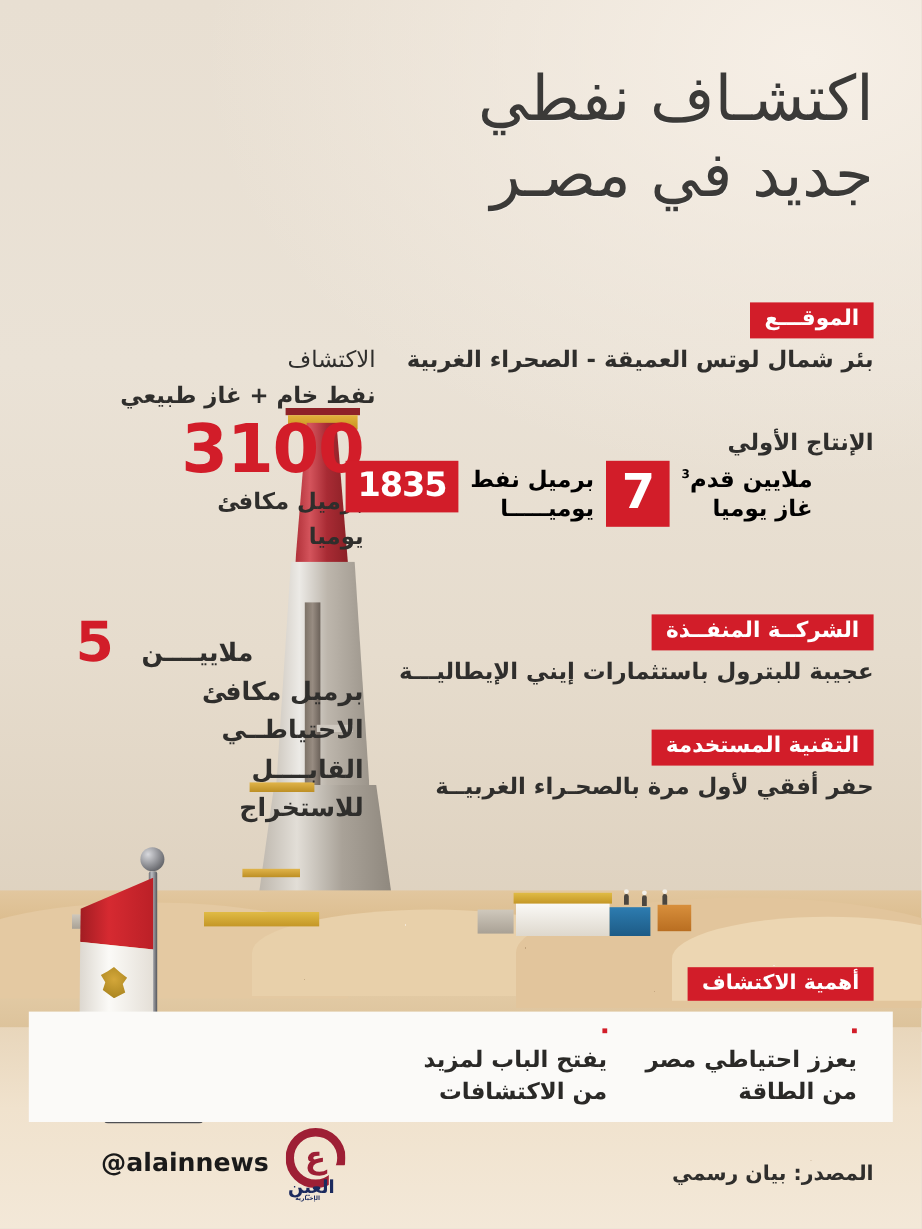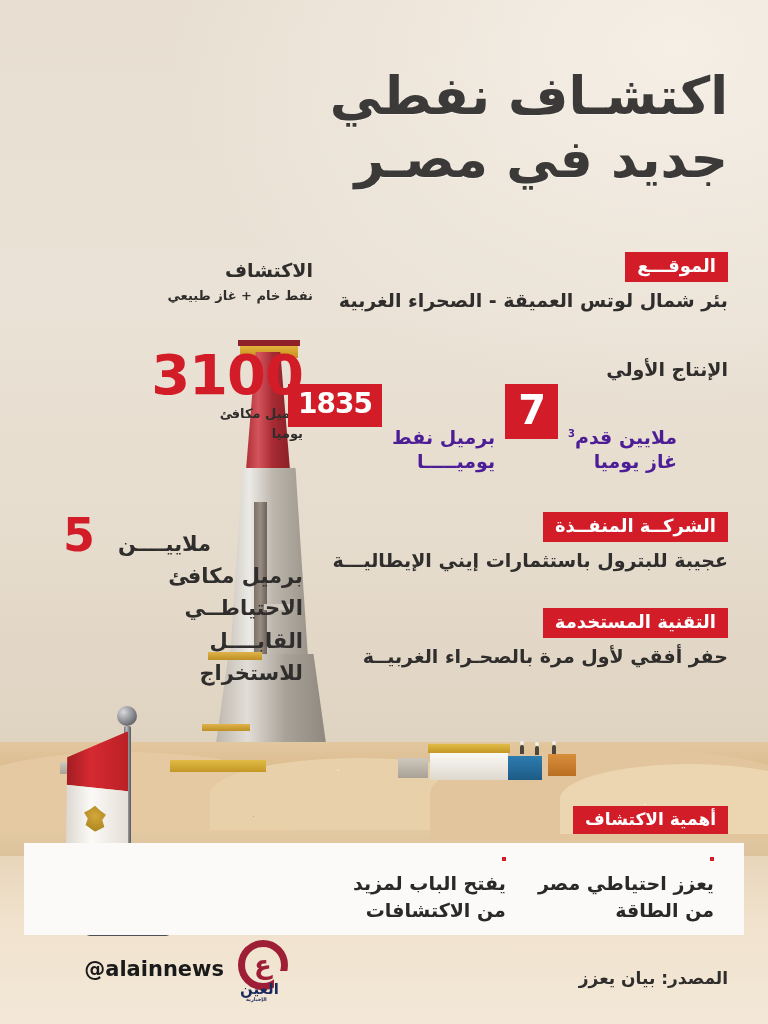--- a/index.html
+++ b/index.html
@@ -113,24 +113,23 @@
   .band.red{top:0;background:linear-gradient(90deg,#a01c22,#d62a31 40%,#bb2027);}
   .band.white{top:60px;background:linear-gradient(90deg,#dcd7cf,#fbfaf7 40%,#e4dfd7);}
   .band.black{top:120px;background:linear-gradient(90deg,#141414,#333 40%,#1b1b1b);}
   .eagle{position:absolute;left:16px;top:78px;width:26px;height:26px;
     background:radial-gradient(circle at 50% 40%,#d4a73a,#9e7b18);
     clip-path:polygon(50% 0,70% 16%,92% 30%,78% 52%,86% 78%,50% 100%,14% 78%,22% 52%,8% 30%,30% 16%);}
 
   
   .title{
     position:absolute;right:40px;top:52px;width:660px;
-    text-align:right;color:#3b3a38;font-weight:bold;
+    text-align:right;color:#3b3a38;font-weight:normal;
     font-size:52px;line-height:1.22;letter-spacing:-.5px;
     text-shadow:0 1px 0 rgba(255,255,255,.4);
-    margin-top:13px;
   }
   .title .l2{display:block;}
 
   
   .chip{
     display:inline-block;background:#d21d29;color:#fff;font-weight:bold;
     padding:3px 12px 5px;font-size:18px;line-height:1.2;letter-spacing:.5px;
   }
   .chip.sm{font-size:17px;}
 
@@ -148,31 +147,31 @@
 
   
   #b-production{right:40px;top:358px;width:440px;}
   #b-production .prodrow{display:flex;justify-content:flex-end;align-items:flex-start;gap:10px;margin-top:4px;}
   .bignum{
     background:#d21d29;color:#fff;font-weight:bold;
     font-size:28px;line-height:1;padding:6px 10px 9px;letter-spacing:-1px;
   }
   .bignum.solo{font-size:40px;padding:6px 13px 9px;}
   .unit{
-    color:#4c1d95;font-weight:bold;font-size:19px;line-height:1.28;text-align:right;
-    padding-top:4px;white-space:nowrap;margin-top:37px;
+    color:#000000;font-weight:bold;font-size:19px;line-height:1.28;text-align:right;
+    padding-top:4px;white-space:nowrap;
   }
   .unit sup{font-size:10px;vertical-align:super;}
   .prod-label{color:#2f2e2c;font-weight:bold;font-size:19px;text-align:right;}
 
   
   .lstat{position:absolute;text-align:right;color:#2f2e2c;}
-  .lstat .cap{font-weight:bold;font-size:18px;line-height:1.3;}
+  .lstat .cap{font-weight:normal;font-size:18px;line-height:1.3;margin-top:30px;}
   .lstat .num{color:#d21d29;font-weight:bold;font-size:56px;line-height:1.02;letter-spacing:-1px;}
-  .lstat .sub{font-weight:bold;font-size:13px;line-height:1.4;}
+  .lstat .sub{font-weight:bold;font-size:19px;line-height:1.4;}
 
   #s-discovery{right:455px;top:258px;width:250px;}
   #s-discovery .cap{font-size:19px;}
   #s-discovery .sub{margin-top:4px;}
 
   #s-total{right:465px;top:348px;width:240px;}
   #s-total .num{margin-top:-2px;}
   #s-total .sub{margin-top:2px;}
 
   #s-reserve{right:465px;top:512px;width:240px;}
@@ -365,15 +364,15 @@
   <div class="logo-wrap">
     <div class="logo-mark">
       <div class="logo-ring"></div>
       <div class="logo-ain">ع</div>
       <div class="logo-word">العين</div>
       <div class="logo-tiny">الإخبارية</div>
     </div>
     <div class="handle">@alainnews</div>
   </div>
 
-  <div class="source">المصدر: بيان يعزز</div>
+  <div class="source">المصدر: بيان رسمي</div>
 
 </div>
 
 </body></html>

